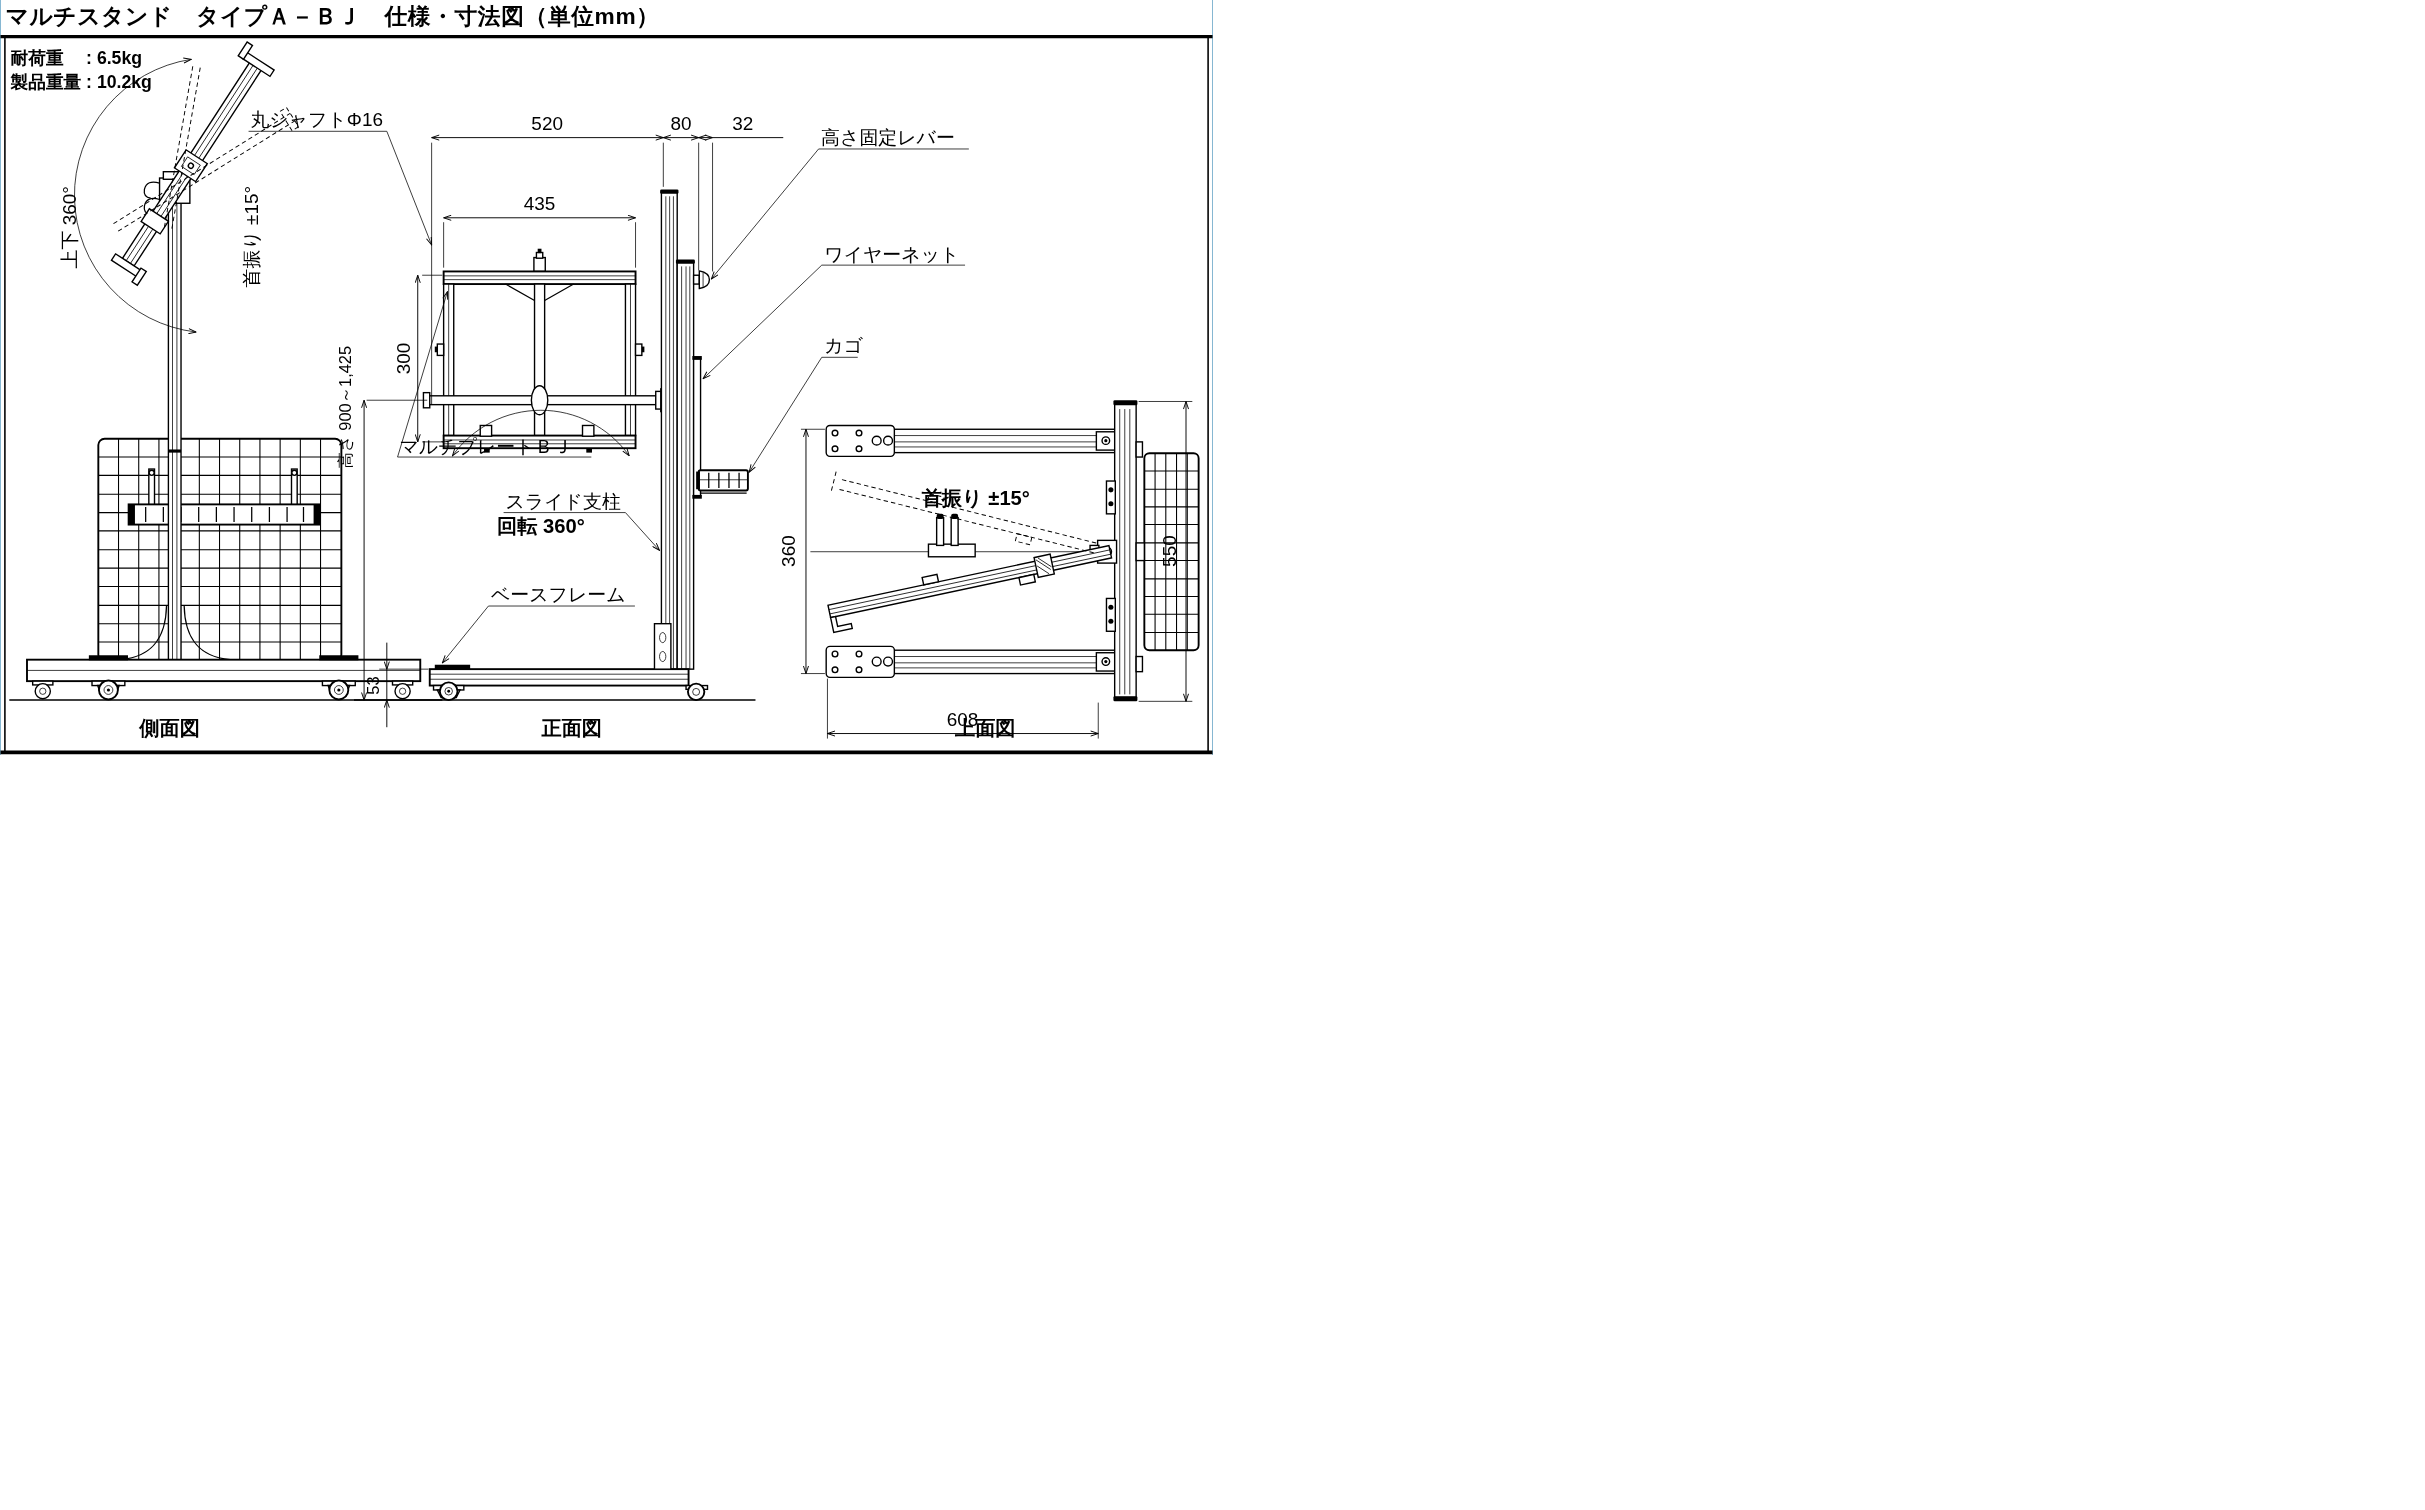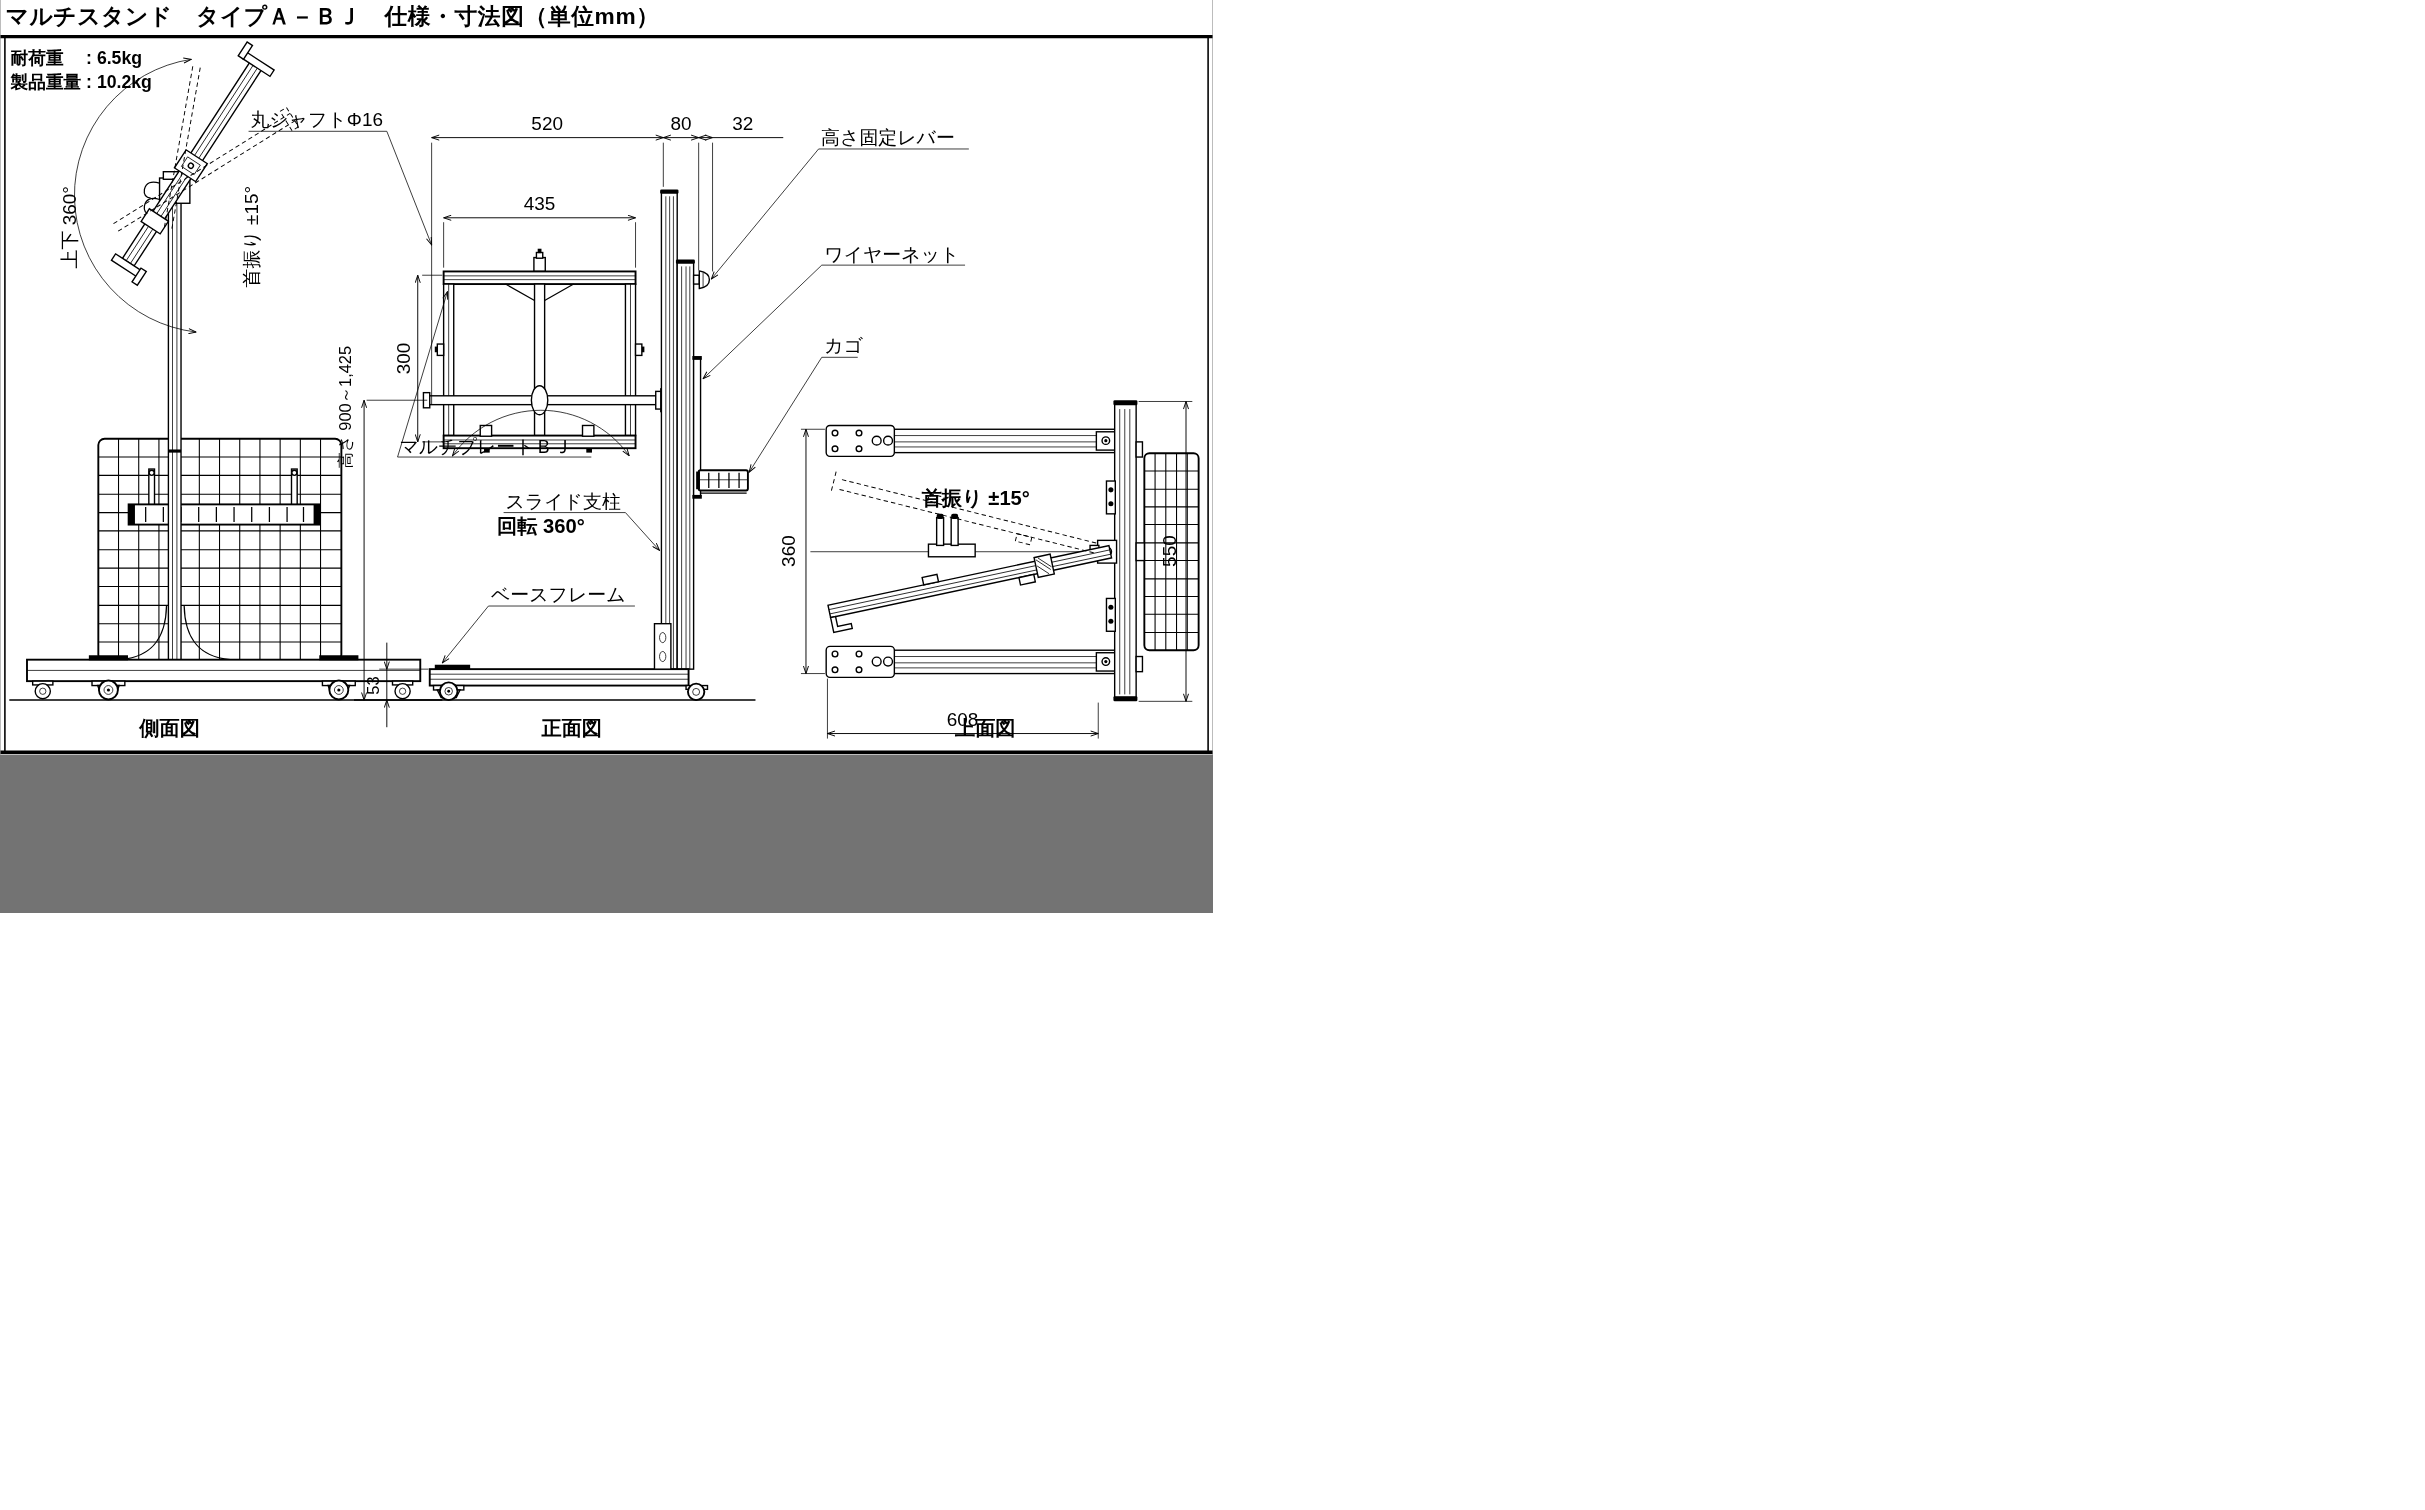--- a/index.html
+++ b/index.html
@@ -1,16 +1,16 @@
 <!DOCTYPE html>
 <html style="font-size:10px"><head>
 <meta charset="utf-8">
 <style>
   html,body{margin:0;padding:0;background:#fff;}
-  .page{width:1213px;height:913px;background:#737373;position:relative;overflow:hidden;}
+  .page{width:1213px;height:755px;background:#0369a1;position:relative;overflow:hidden;}
   svg{display:block;}
   text{font-family:"Liberation Sans","DejaVu Sans",sans-serif;fill:#000;}
   .ttl{font-size:36px;font-weight:600;letter-spacing:1px;}
   .spec{font-size:28px;font-weight:600;}
   .dim{font-size:30px;}
   .dims{font-size:26px;}
   .lbl{font-size:30px;}
   .cap{font-size:32px;font-weight:600;}
   .ln{stroke:#000;fill:none;stroke-width:2;}
   .fw{fill:#fff;stroke:#000;stroke-width:2.2;}

